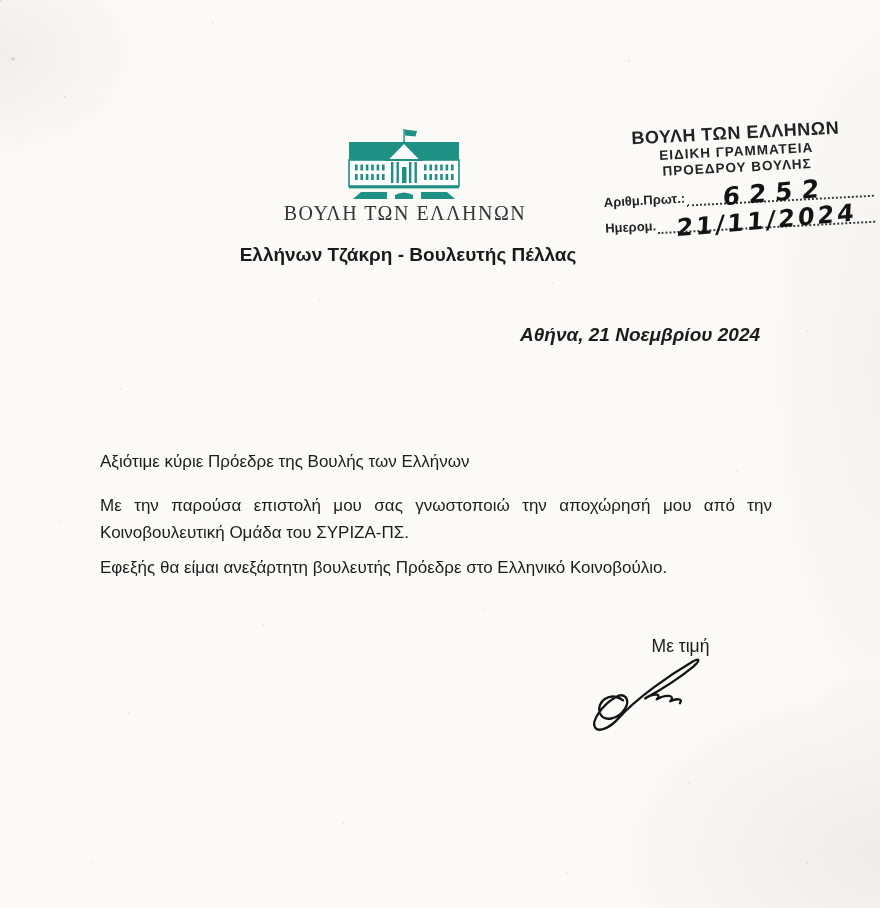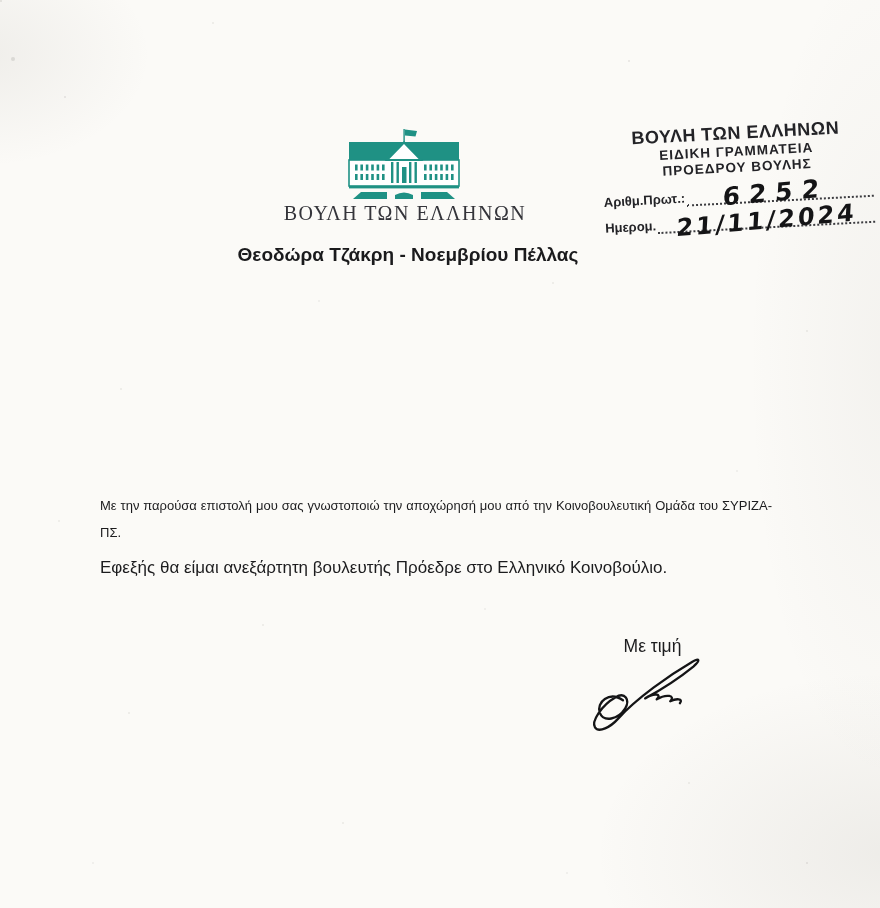--- a/index.html
+++ b/index.html
@@ -67,26 +67,26 @@
   .hand.dateval{left:18px;bottom:-8px;font-size:24px;letter-spacing:3px;}
 
   
   .dateline{
     position:absolute;left:500px;top:324px;width:280px;text-align:center;
     font-style:italic;font-weight:600;font-size:19px;color:#1b1b1d;white-space:nowrap;
   }
   .salutation{position:absolute;left:100px;top:452px;font-size:17px;}
   .para1{
     position:absolute;left:100px;top:492px;width:672px;
-    font-size:13px;line-height:27px;text-align:justify;
+    font-size:17px;line-height:27px;text-align:justify;
   }
   .para2{position:absolute;left:100px;top:558px;font-size:17px;}
 
   
-  .closing{position:absolute;left:560px;top:636px;width:185px;text-align:center;font-size:17.5px;}
+  .closing{position:absolute;left:588px;top:636px;width:185px;text-align:center;font-size:17.5px;}
   .signature{position:absolute;left:586px;top:654px;width:126px;height:82px;}
   .sig-name{
     position:absolute;left:560px;top:736px;width:185px;text-align:center;
     font-weight:700;font-size:19px;color:#1a1a1c;white-space:nowrap;
   }
 </style>
 </head>
 <body>
 
 <div class="page">
@@ -148,40 +148,42 @@
 
       <g fill="#1f9184">
         <polygon points="6,72 14,65 40,65 40,72"></polygon>
         <path d="M48 72 L48 68 Q57 63 66 68 L66 72 Z"></path>
         <polygon points="74,65 100,65 108,72 74,72"></polygon>
       </g>
     </svg>
   </div>
 
   <div class="orgname">ΒΟΥΛΗ ΤΩΝ ΕΛΛΗΝΩΝ</div>
-  <div class="sender">Θεοδώρα Τζάκρη - Νοεμβρίου Πέλλας</div>
+  <div class="sender">Ελλήνων Τζάκρη - Βουλευτής Πέλλας</div>
 
   <div class="stamp">
     <div class="stamp-l1">ΒΟΥΛΗ ΤΩΝ ΕΛΛΗΝΩΝ</div>
     <div class="stamp-l2">ΕΙΔΙΚΗ ΓΡΑΜΜΑΤΕΙΑ</div>
     <div class="stamp-l3">ΠΡΟΕΔΡΟΥ ΒΟΥΛΗΣ</div>
     <div class="stamp-row">
       <span class="stamp-label">Αριθμ.Πρωτ.:</span>
       <span class="dotline">
         <span class="hand protocol">6252</span>
       </span>
     </div>
     <div class="stamp-row second">
       <span class="stamp-label">Ημερομ.</span>
       <span class="dotline">
         <span class="hand dateval">21/11/2024</span>
       </span>
     </div>
   </div>
 
+  <div class="dateline">Αθήνα, 21 Νοεμβρίου 2024</div>
+  <div class="salutation">Αξιότιμε κύριε Πρόεδρε της Βουλής των Ελλήνων</div>
   <div class="para1">Με την παρούσα επιστολή μου σας γνωστοποιώ την αποχώρησή μου από την Κοινοβουλευτική Ομάδα του ΣΥΡΙΖΑ-ΠΣ.</div>
   <div class="para2">Εφεξής θα είμαι ανεξάρτητη βουλευτής Πρόεδρε στο Ελληνικό Κοινοβούλιο.</div>
 
   <div class="closing">Με τιμή</div>
   <div class="signature">
     <svg viewBox="0 0 130 85" width="126" height="82" aria-hidden="true">
       <path d="M38 48 C24 38 10 50 14 61 C18 71 33 68 40 57 C46 47 40 39 30 45
                C16 53 5 70 9 76 C13 82 25 76 33 67 C52 46 86 22 110 8
                C117 4 119 6 111 13 C95 26 72 40 61 46
                C70 40 79 41 73 47 C83 41 93 43 87 49 C93 46 101 46 97 51" fill="none" stroke="#141416" stroke-width="2.4" stroke-linecap="round" stroke-linejoin="round"></path>

